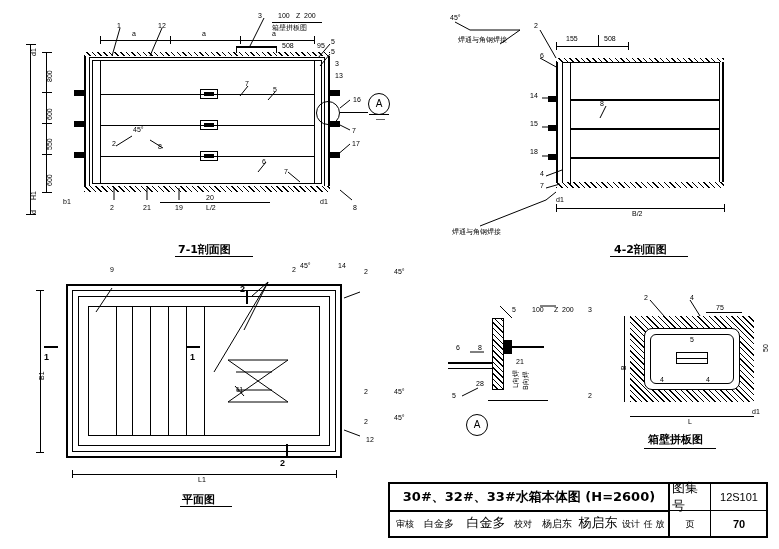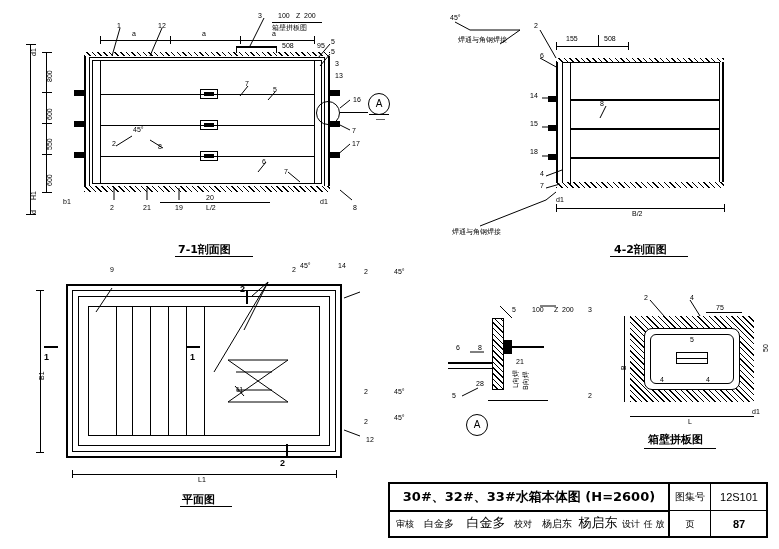--- a/index.html
+++ b/index.html
@@ -344,24 +344,24 @@
 
   <div class="title-block" style="left:388px;top:482px;width:380px;height:56px;">
 
     <div class="ln v2" style="left:278px;top:0;height:54px;"></div>
     <div class="ln h2" style="left:0;top:26px;width:278px;"></div>
     <div class="ln h1" style="left:278px;top:26px;width:100px;"></div>
     <div class="ln v1" style="left:320px;top:0;height:54px;"></div>
 
     <div class="tb-cell cn" style="left:0;top:0;width:278px;height:26px;font-size:13px;font-weight:bold;">30#、32#、33#水箱本体图 (H=2600)</div>
 
-    <div class="tb-cell cn" style="left:282px;top:2px;width:36px;height:22px;font-size:10px;">图集号</div>
+    <div class="tb-cell cn" style="left:282px;top:2px;width:36px;height:22px;font-size:13px;">图集号</div>
     <div class="tb-cell" style="left:322px;top:2px;width:54px;height:22px;font-size:11px;">12S101</div>
     <div class="tb-cell cn" style="left:282px;top:28px;width:36px;height:24px;font-size:9px;">页</div>
-    <div class="tb-cell" style="left:322px;top:28px;width:54px;height:24px;font-size:11px;font-weight:bold;">87</div>
+    <div class="tb-cell" style="left:322px;top:28px;width:54px;height:24px;font-size:11px;font-weight:bold;">70</div>
 
     <div class="tb-cell cn" style="left:2px;top:28px;width:26px;height:24px;font-size:9px;">审核</div>
     <div class="tb-cell sig cn" style="left:28px;top:28px;width:42px;height:24px;">白金多</div>
     <div class="tb-cell sig cn" style="left:72px;top:26px;width:48px;height:26px;font-size:13px;">白金多</div>
     <div class="tb-cell cn" style="left:120px;top:28px;width:26px;height:24px;font-size:9px;">校对</div>
     <div class="tb-cell sig cn" style="left:146px;top:28px;width:42px;height:24px;">杨启东</div>
     <div class="tb-cell sig cn" style="left:186px;top:26px;width:44px;height:26px;font-size:13px;">杨启东</div>
     <div class="tb-cell cn" style="left:228px;top:28px;width:26px;height:24px;font-size:9px;">设计</div>
     <div class="tb-cell sig cn" style="left:248px;top:28px;width:32px;height:24px;font-size:9px;">任 放</div>
   </div>

